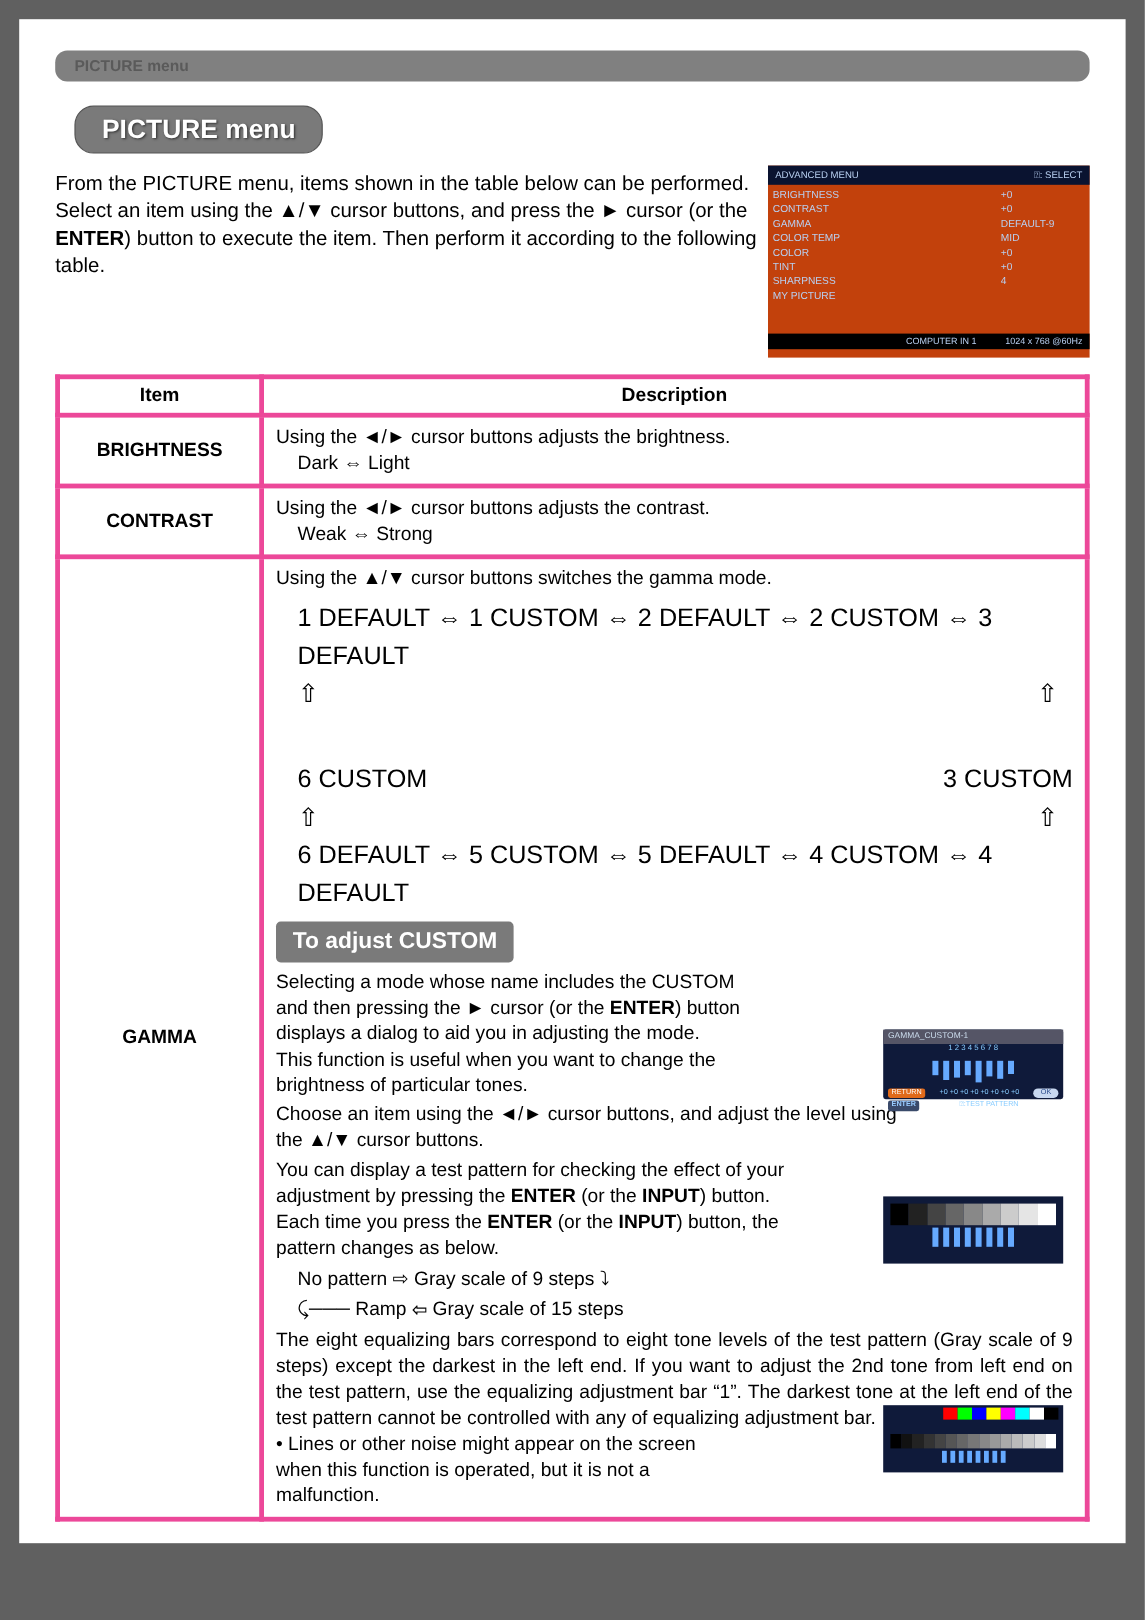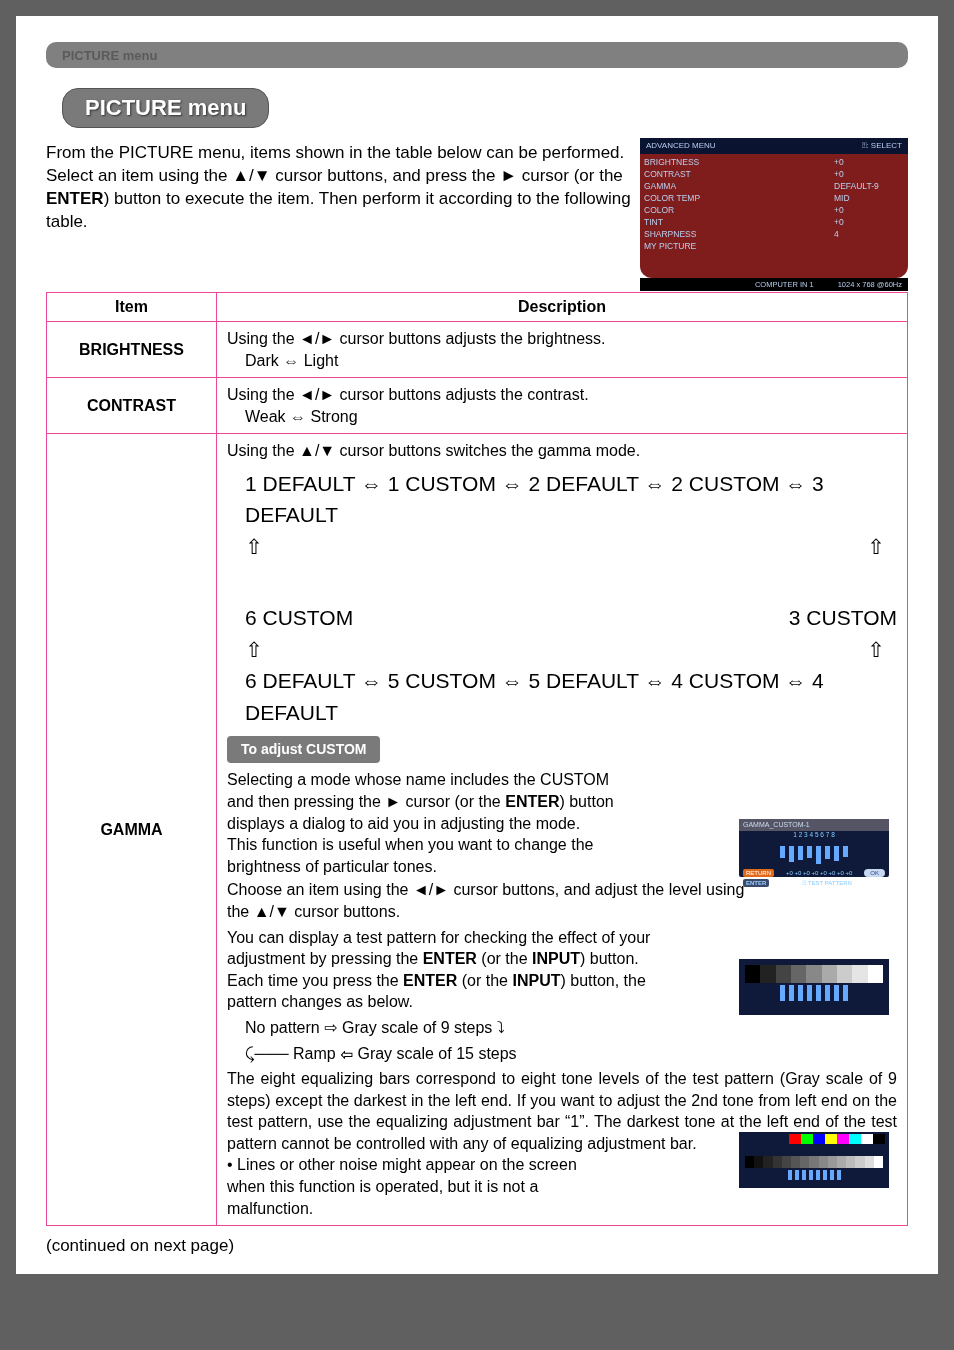--- a/index.html
+++ b/index.html
@@ -43,25 +43,25 @@
     display: flex;
     align-items: flex-start;
   }
   .intro {
     font-size: 17px;
     line-height: 1.35;
     flex: 1;
   }
   .menu-shot {
     width: 268px;
-    height: 140px;
-    background: #7f1d1d;
+    height: 160px;
+    background: #c2410c;
     color: #b8cff0;
     font-size: 9px;
-    border-radius: 12px;
+    border-radius: 0;
     position: relative;
     flex-shrink: 0;
     margin-top: -4px;
   }
   .menu-head {
     background: #0a1330;
     padding: 3px 6px;
     display: flex;
     justify-content: space-between;
     font-size: 8px;
@@ -81,21 +81,21 @@
     justify-content: flex-end;
     gap: 24px;
     font-size: 7.5px;
   }
   table.main {
     width: 100%;
     border-collapse: collapse;
     margin-top: 14px;
   }
   table.main th, table.main td {
-    border: 1px solid #ec4899;
+    border: 4px solid #ec4899;
     padding: 6px 10px;
     vertical-align: top;
   }
   table.main th {
     font-weight: bold;
     text-align: center;
     font-size: 16px;
     padding: 5px;
   }
   table.main td.item-cell {
@@ -113,21 +113,21 @@
   .gamma-chain { padding-left: 18px; font-size: 21px; line-height: 1.5; }
   .gamma-chain .up { display:inline-block; width:18px; text-align:center; }
   .sub-pill {
     display: inline-block;
     background: #7a7a7a;
     color: #fff;
     font-weight: bold;
     padding: 4px 14px;
     border-radius: 4px;
     margin: 8px 0 6px 0;
-    font-size: 14px;
+    font-size: 19px;
   }
   .bars-tiny {
     position: absolute;
     right: 8px;
     width: 150px;
     height: 58px;
     background: #0f1a3a;
     border-radius: 2px;
   }
   .bars-tiny .ttl { background:#556; font-size:7px; color:#cde; padding:1px 4px;}
@@ -363,14 +363,13 @@
               <span style="width:4px;height:10px;background:#6af;display:inline-block"></span>
               <span style="width:4px;height:10px;background:#6af;display:inline-block"></span>
             </div>
           </div>
         </div>
       </td>
     </tr>
   </tbody>
     </table>
 
-  <div class="continued">(continued on next page)</div>
 </div>
 
 </body></html>

